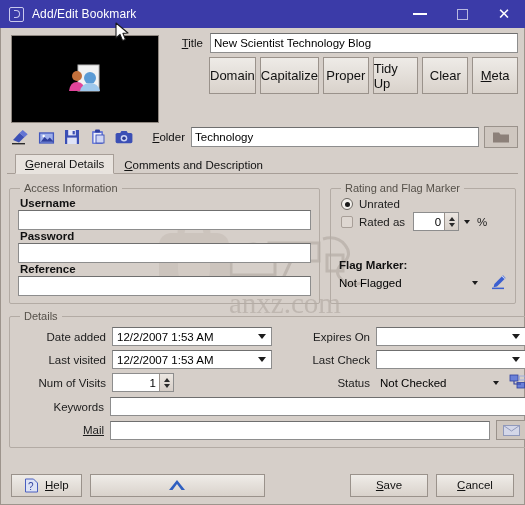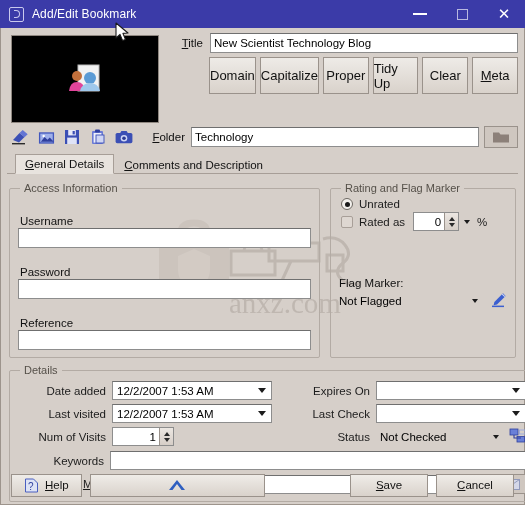--- a/index.html
+++ b/index.html
@@ -225,21 +225,22 @@
   fieldset.gb > legend {
     font-size: 11px;
     color: #555049;
     padding: 0 4px;
     margin-left: 2px;
   }
 
   .field-lbl {
     font-size: 11.5px;
     color: #111;
-    margin: 18px 0 1px 2px;
+    margin: 0 0 1px 2px;
+    font-weight: bold;
   }
   .wide-in {
     width: 100%;
     height: 19px;
   }
 
   
   .radio-row { display: flex; align-items: center; margin: 1px 0 2px 2px; }
   .radio {
     width: 12px; height: 12px;

